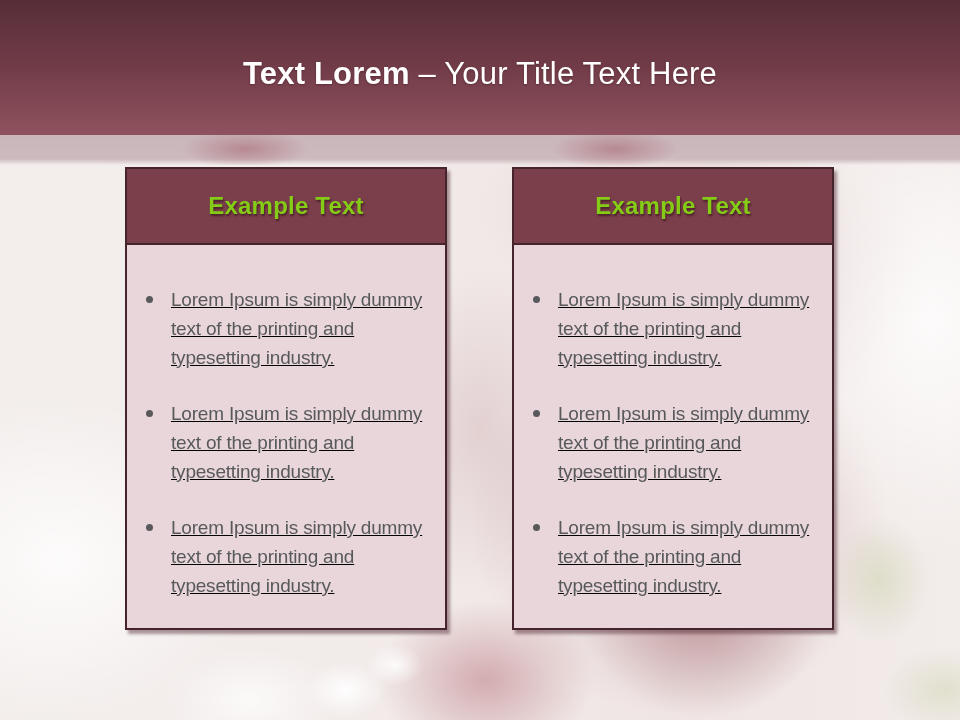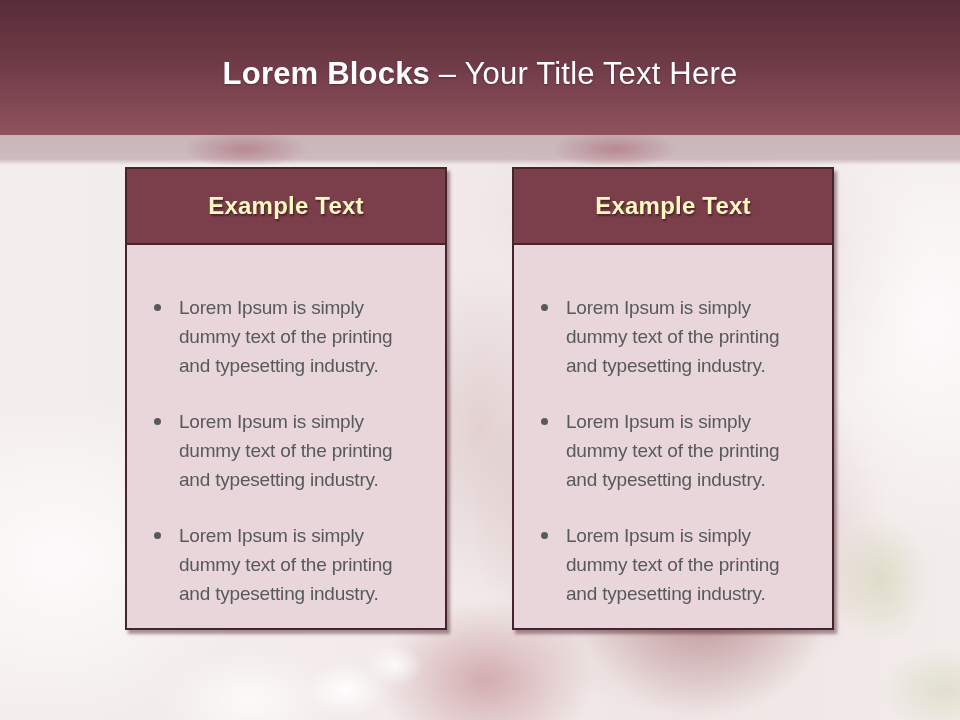--- a/index.html
+++ b/index.html
@@ -72,26 +72,26 @@
   .text-box.left{left:125px;}
   .text-box.right{left:512px;}
 
   .box-header{
     height:76px;box-sizing:border-box;
     background:var(--header-bg,#7a3f4a);
     border-bottom:2px solid var(--border-col,#46242e);
     display:flex;align-items:center;justify-content:center;
   }
   .box-header-label{
-    color:#fef9c3;font-size:24px;font-weight:bold;letter-spacing:.2px;
+    color:#84cc16;font-size:24px;font-weight:bold;letter-spacing:.2px;
     text-shadow:1px 2px 2px rgba(45,15,22,.6);
   }
 
   .box-body{padding:36px 18px 0 13px;box-sizing:border-box;}
-  .bullet-list{list-style:none;margin:12px;padding:0;}
+  .bullet-list{list-style:none;margin:4px;padding:0;text-decoration:underline;}
   .bullet-item{
     display:flex;align-items:flex-start;
     margin:0 0 27px 0;
     color:var(--bullet-col,#58595b);
     font-size:19px;line-height:29px;letter-spacing:-0.2px;
   }
   .bullet-dot{
     flex:0 0 27px;width:27px;box-sizing:border-box;
     padding-top:11px;
   }
@@ -104,21 +104,21 @@
 </head>
 <body>
 
 <div class="slide">
 
   <div class="bg-photo"></div>
   <div class="bg-strip"></div>
 
   <div class="title-band">
     <div class="slide-title">
-      <span class="t-bold">Lorem Blocks</span>
+      <span class="t-bold">Text Lorem</span>
       <span class="t-rest">– Your Title Text Here</span>
     </div>
   </div>
 
   <div class="text-box left">
     <div class="box-header">
       <span class="box-header-label">Example Text</span>
     </div>
     <div class="box-body">
       <ul class="bullet-list">

